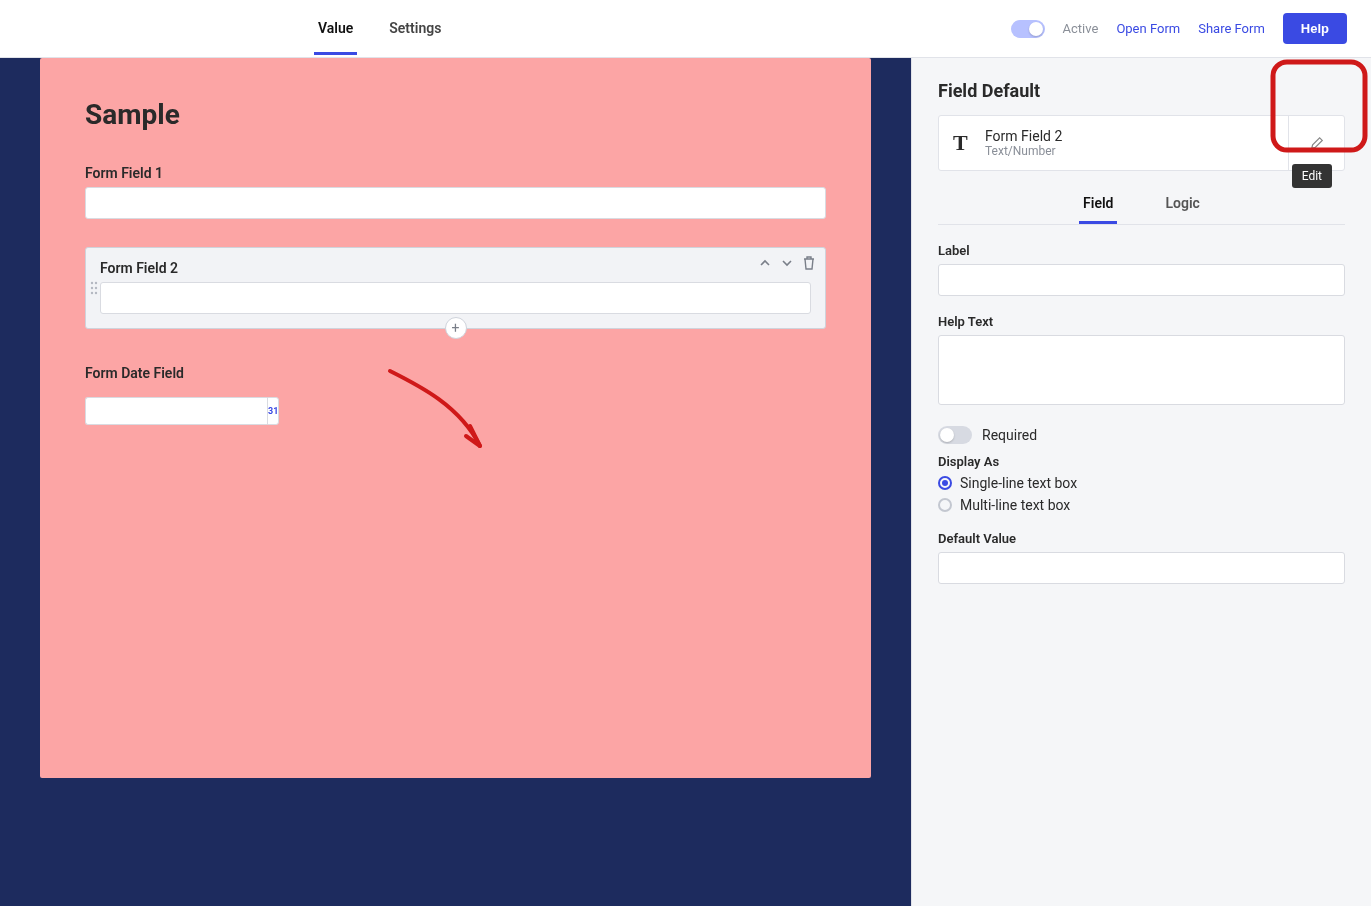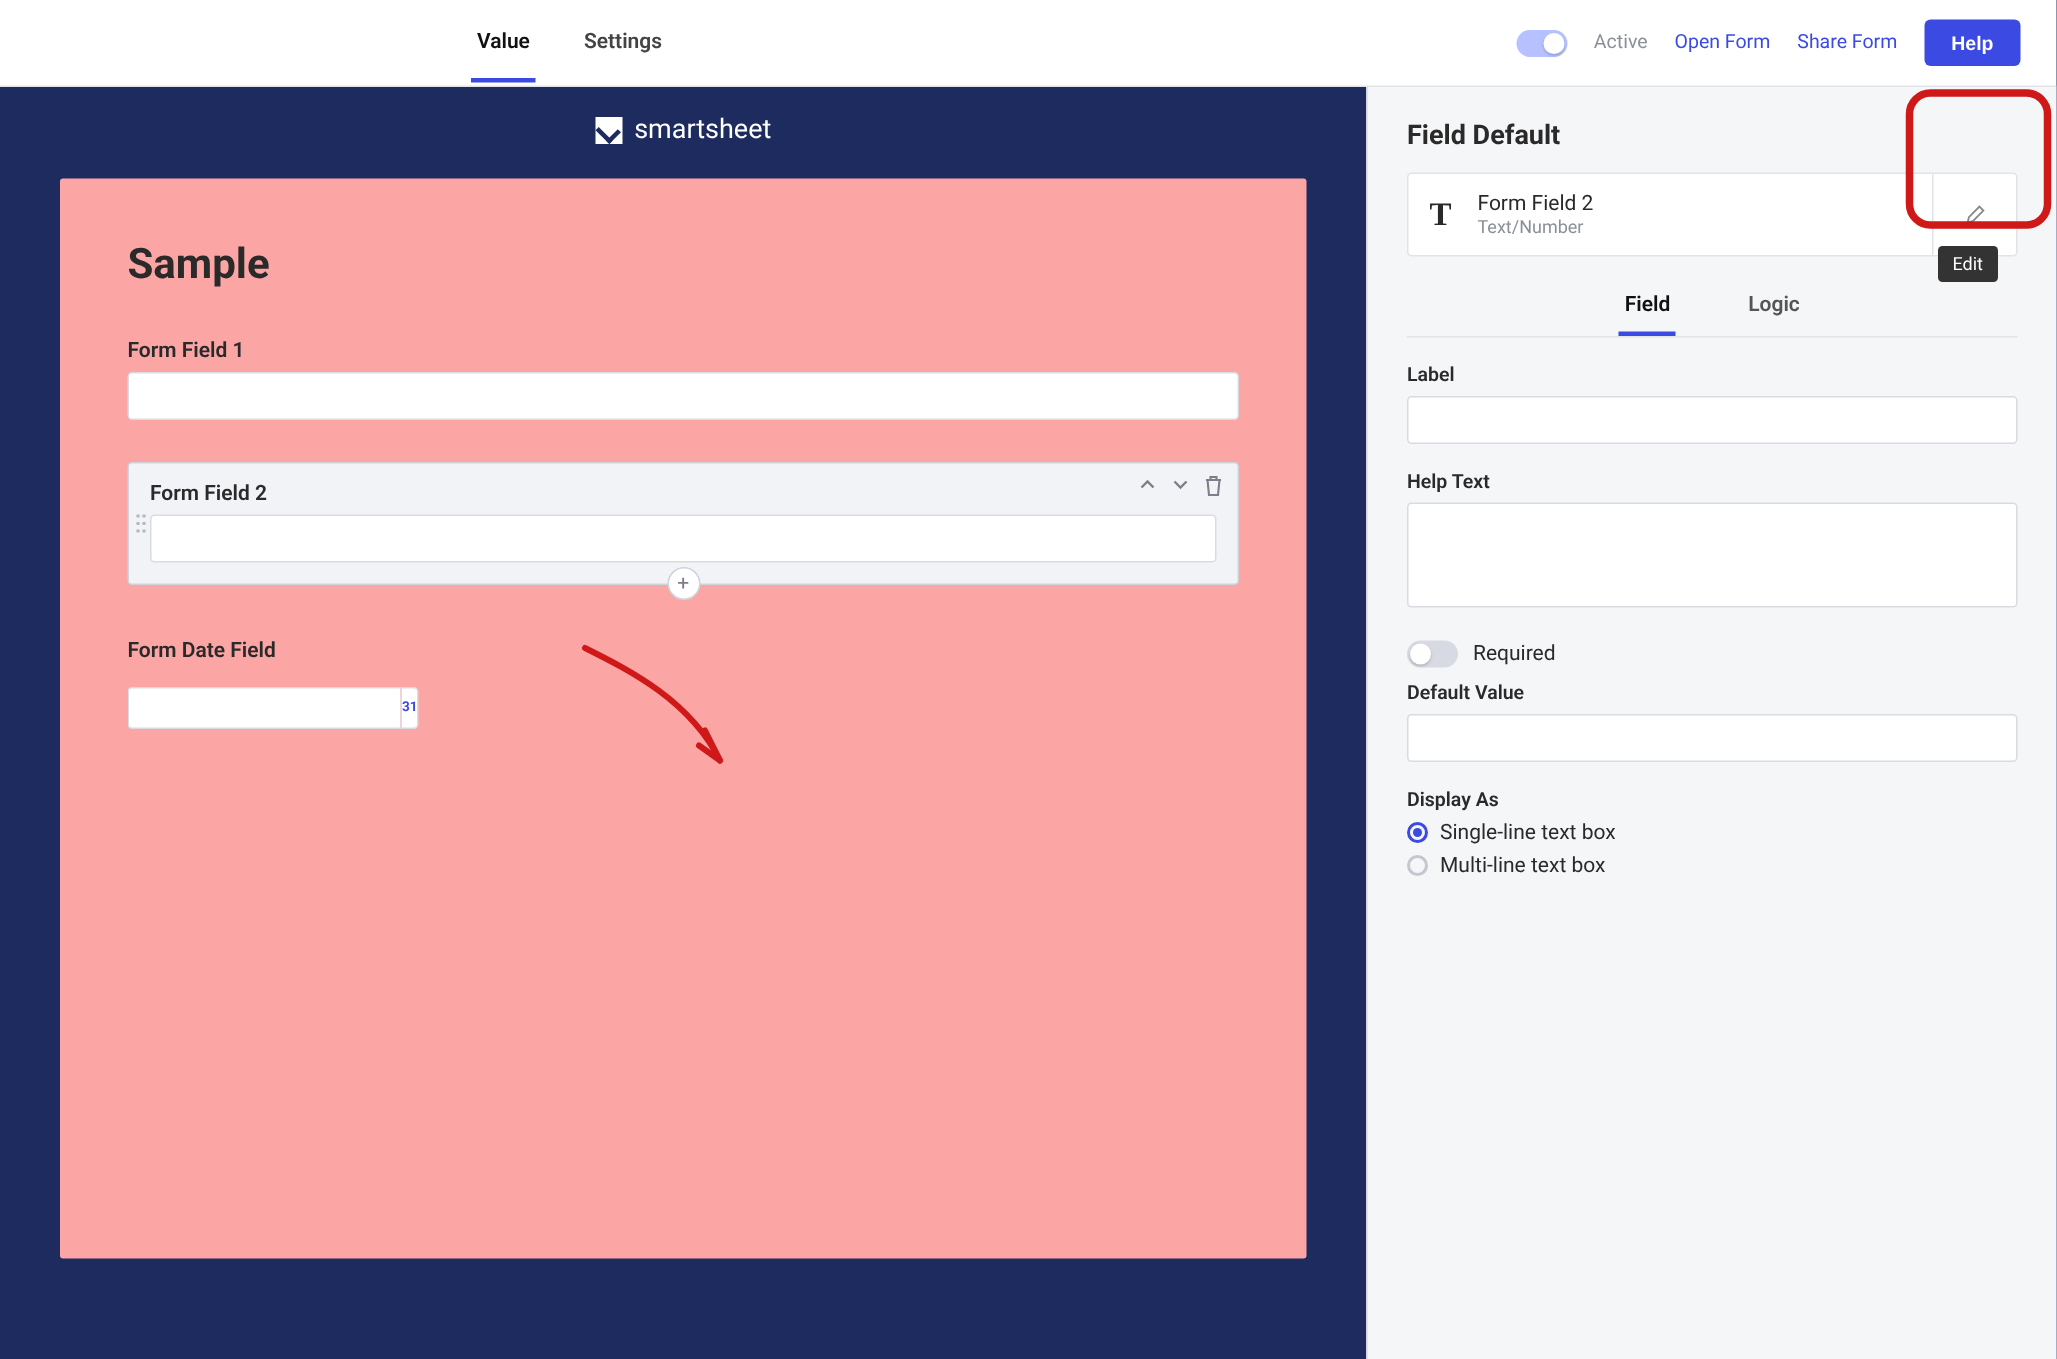--- a/index.html
+++ b/index.html
@@ -165,24 +165,20 @@
     <span class="toggle-label">Active</span>
     <span class="link">Open Form</span>
     <span class="link">Share Form</span>
     <button class="save-btn">Help</button>
   </div>
 </div>
 
 <div class="main">
 
   <div class="canvas-wrap">
-    <div class="brand">
-      <span class="logo"></span>
-      <span>smartsheet</span>
-    </div>
     <div class="form-card">
       <h1 class="form-title">Sample</h1>
 
       <div class="field-block">
         <div class="field-label">Form Field 1</div>
         <input class="text-input" style="">
       </div>
 
       <div class="selected-field">
         <span class="drag">
@@ -266,34 +262,34 @@
       <div class="setting-label">Help Text</div>
       <textarea class="textarea" style=""></textarea>
     </div>
 
     <div class="switch-row">
       <span class="switch"></span>
       <span>Required</span>
     </div>
 
     <div class="setting-block">
-      <div class="setting-label">Default Value</div>
-      <input class="side-input" value="" style="">
-    </div>
-
-    <div class="setting-block">
       <div class="setting-label">Display As</div>
       <div class="radio-row">
         <span class="radio sel"></span>
         <span>Single-line text box</span>
       </div>
       <div class="radio-row">
         <span class="radio"></span>
         <span>Multi-line text box</span>
       </div>
     </div>
+
+    <div class="setting-block">
+      <div class="setting-label">Default Value</div>
+      <input class="side-input" value="" style="">
+    </div>
   </div>
 
   <svg class="edit-annot" width="100" height="96" viewBox="0 0 100 96">
     <rect x="4" y="4" width="92" height="88" rx="14" ry="14" fill="none" stroke="#cf1919" stroke-width="5"></rect>
   </svg>
 
 </div>
 
 </body></html>

